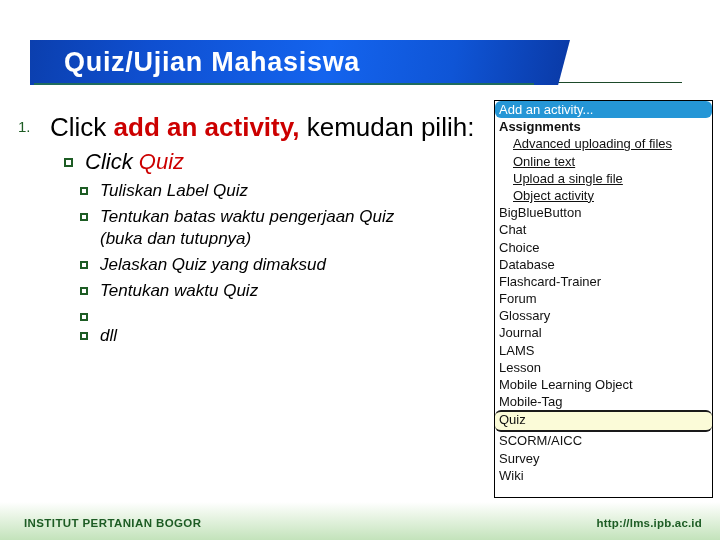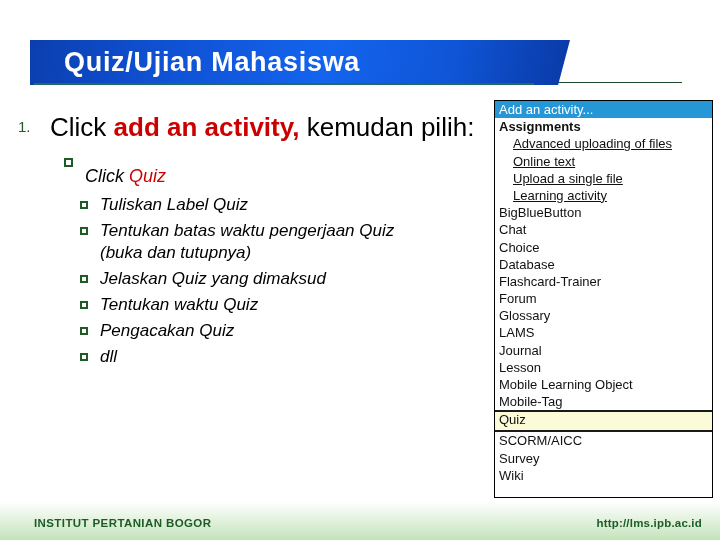--- a/index.html
+++ b/index.html
@@ -99,26 +99,25 @@
     flex: none;
     display: inline-block;
     width: 9px;
     height: 9px;
     border: 2px solid #1d5c24;
     background: #ffffff;
     box-sizing: border-box;
   }
   #lvl2-sq { margin-top: 8px; }
   .lvl2-text {
-    font-size: 18px;
+    font-size: 22px;
     font-style: italic;
     color: #000000;
     line-height: 24px;
     padding-left: 12px;
-    margin-top: 14px;
   }
   .red-it { color: #cc0000; }
 
   #lvl3-list {
     margin-top: 6px;
     padding-left: 80px;
   }
   .lvl3-row {
     display: flex;
     align-items: flex-start;
@@ -147,20 +146,21 @@
     overflow: hidden;
     font-size: 13px;
     color: #111111;
   }
   .opt {
     height: 17.2px;
     line-height: 17.2px;
     padding-left: 4px;
     white-space: nowrap;
     overflow: hidden;
+    border-radius: 6px;
   }
   .opt.indent { padding-left: 18px; text-decoration: underline; }
   .opt.group { font-weight: bold; }
   .opt.sel-blue {
     background: #2596d6;
     color: #ffffff;
   }
   .opt.sel-yellow {
     background: #fbfbd8;
     color: #111111;
@@ -181,21 +181,20 @@
     background: linear-gradient(to bottom, #ffffff 0%, #eaf5e6 35%, #c3e3bb 100%);
   }
   #footer-left {
     position: absolute;
     left: 24px;
     top: 15px;
     font-size: 11.5px;
     font-weight: bold;
     color: #1d5c24;
     letter-spacing: 0.4px;
-    margin-left: 10px;
   }
   #footer-right {
     position: absolute;
     right: 18px;
     top: 15px;
     font-size: 11.5px;
     font-weight: bold;
     color: #1d5c24;
     letter-spacing: 0.2px;
   }
@@ -235,46 +234,45 @@
     <div class="lvl3-row">
       <span class="sq lvl3-sq"></span>
       <span class="lvl3-text">Jelaskan  Quiz yang dimaksud</span>
     </div>
     <div class="lvl3-row">
       <span class="sq lvl3-sq"></span>
       <span class="lvl3-text">Tentukan waktu Quiz</span>
     </div>
     <div class="lvl3-row">
       <span class="sq lvl3-sq"></span>
-      <span class="lvl3-text">Pengacakan Quiz</span>
     </div>
     <div class="lvl3-row">
       <span class="sq lvl3-sq"></span>
       <span class="lvl3-text">dll</span>
     </div>
   </div>
 
 </div>
 
 <div id="activity-list">
     <div class="opt sel-blue">Add an activity...</div>
     <div class="opt group">Assignments</div>
     <div class="opt indent">Advanced uploading of files</div>
     <div class="opt indent">Online text</div>
     <div class="opt indent">Upload a single file</div>
-    <div class="opt indent">Learning activity</div>
+    <div class="opt indent">Object activity</div>
     <div class="opt">BigBlueButton</div>
     <div class="opt">Chat</div>
     <div class="opt">Choice</div>
     <div class="opt">Database</div>
     <div class="opt">Flashcard-Trainer</div>
     <div class="opt">Forum</div>
     <div class="opt">Glossary</div>
+    <div class="opt">Journal</div>
     <div class="opt">LAMS</div>
-    <div class="opt">Journal</div>
     <div class="opt">Lesson</div>
     <div class="opt">Mobile Learning Object</div>
     <div class="opt">Mobile-Tag</div>
     <div class="opt sel-yellow">Quiz</div>
     <div class="opt">SCORM/AICC</div>
     <div class="opt">Survey</div>
     <div class="opt">Wiki</div>
   </div>
 
 <div id="footer">

